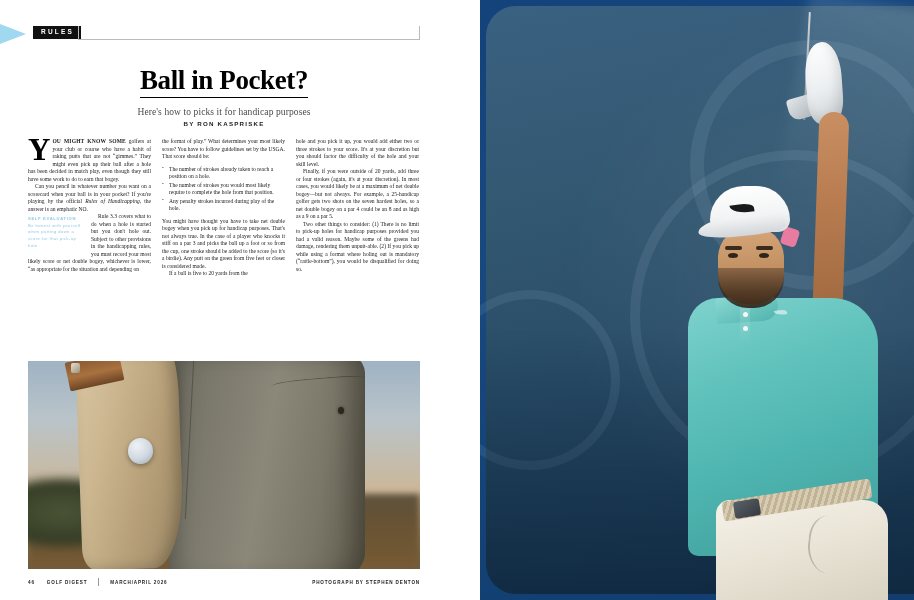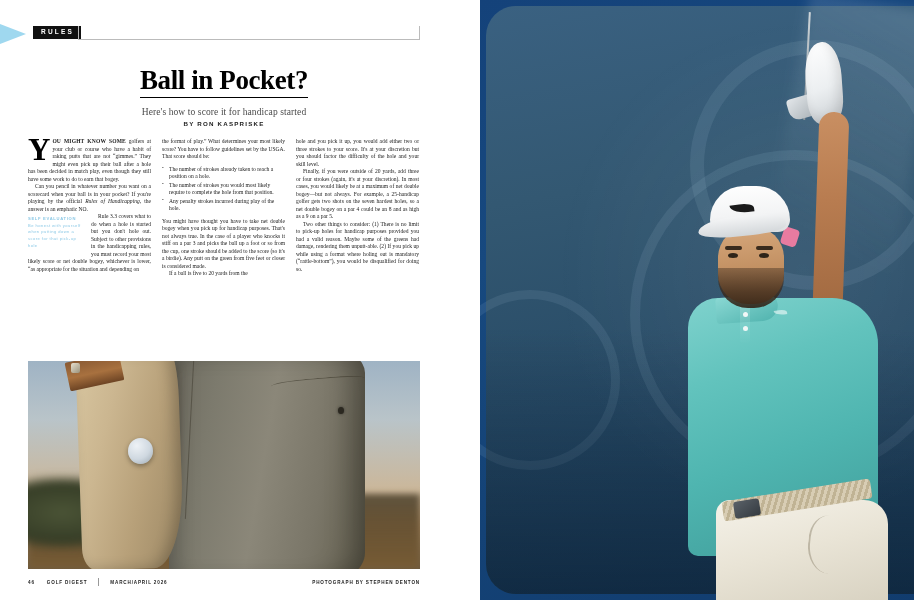--- a/index.html
+++ b/index.html
@@ -482,21 +482,21 @@
   <div class="editorial">
 
     <div class="top-rail">
       <div class="arrow-mark"></div>
       <div class="rules-badge">RULES</div>
       <div class="rail-line"></div>
     </div>
 
     <div class="head-block">
       <div class="headline">Ball in Pocket?</div>
-      <div class="deck">Here's how to score it for handicap started</div>
+      <div class="deck">Here's how to picks it for handicap purposes</div>
       <div class="byline">BY RON KASPRISKE</div>
     </div>
 
     <div class="cols">
 
       <div class="col">
         <p class="noind dropcap-para"><span class="dropcap">Y</span><span class="smallcaps">OU MIGHT KNOW SOME</span> <span>golfers at your club or course who have a habit of raking putts that are not “gimmes.” They might even pick up their ball after a hole has been decided in match play, even though they still have some work to do to earn that bogey.</span></p>
         <p><span>Can you pencil in whatever number you want on a scorecard when your ball is in your pocket? If you're playing by the official </span><span class="ital">Rules of Handicapping</span><span>, the answer is an emphatic NO.</span></p>
         <div class="pull-note">
           <span class="pn-title">SELF EVALUATION</span>

